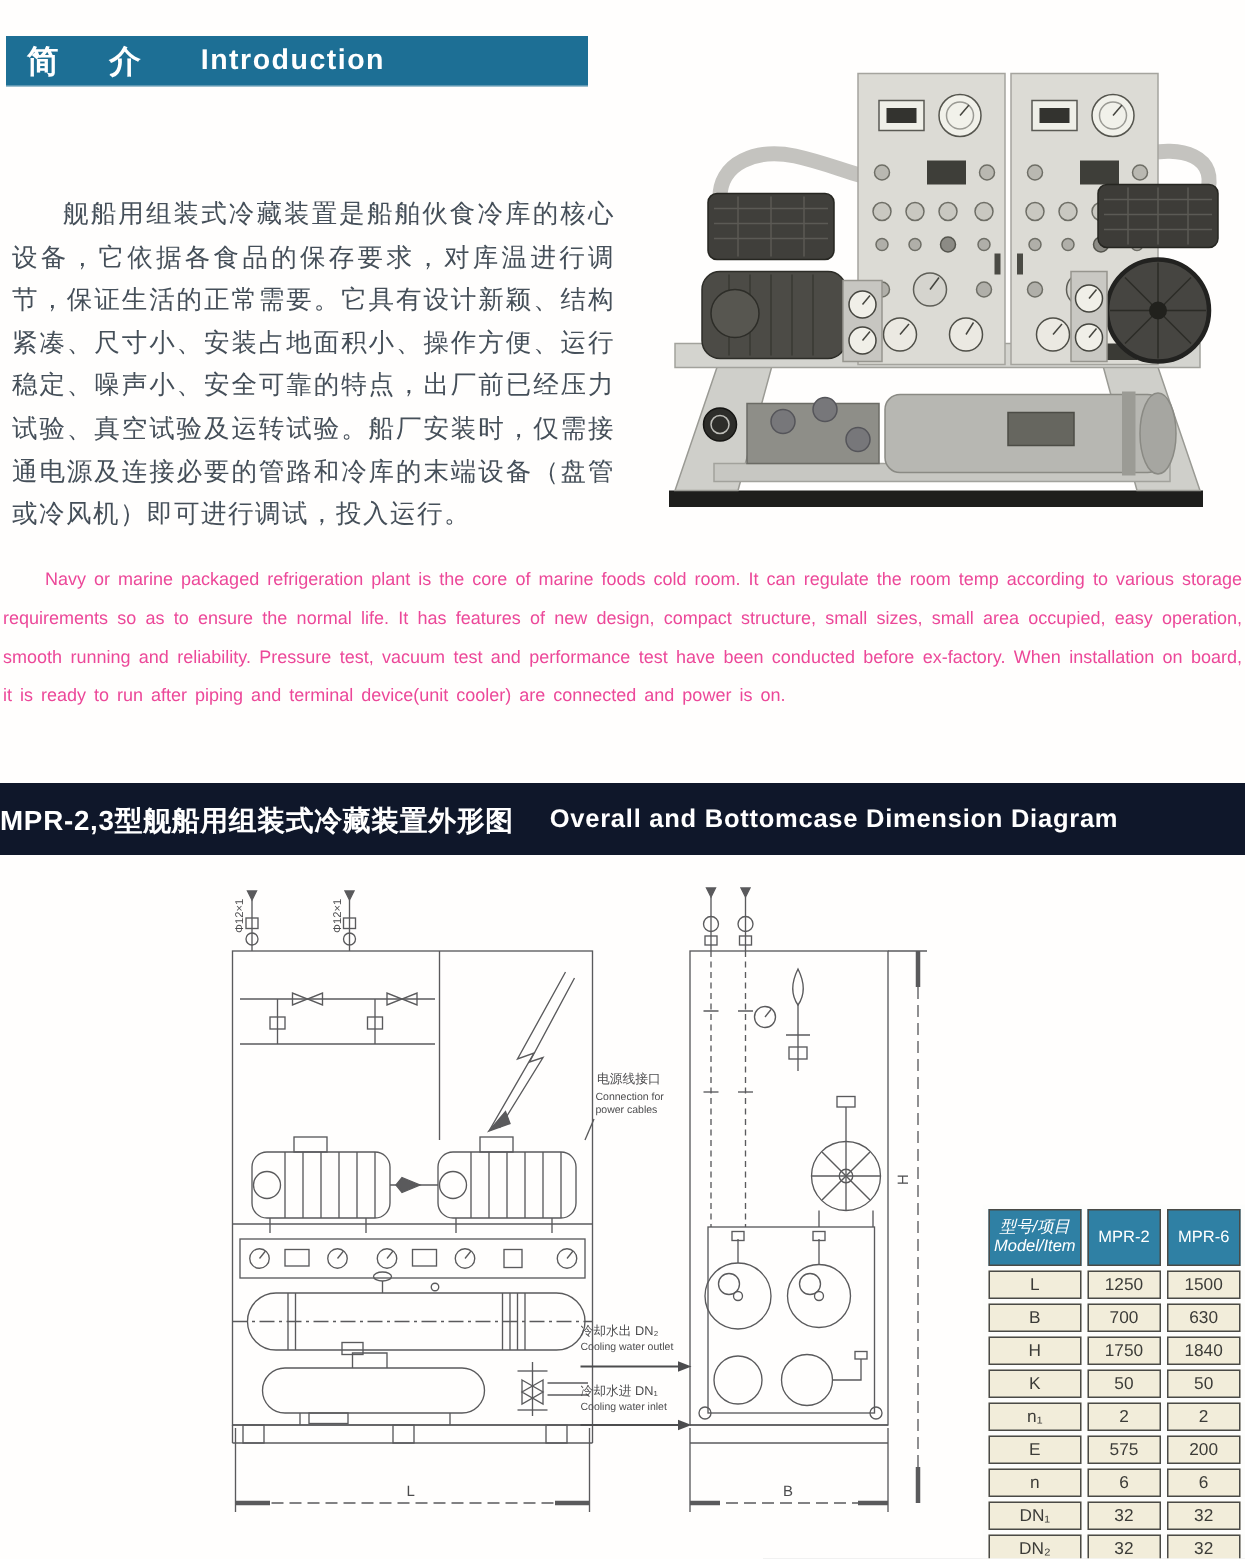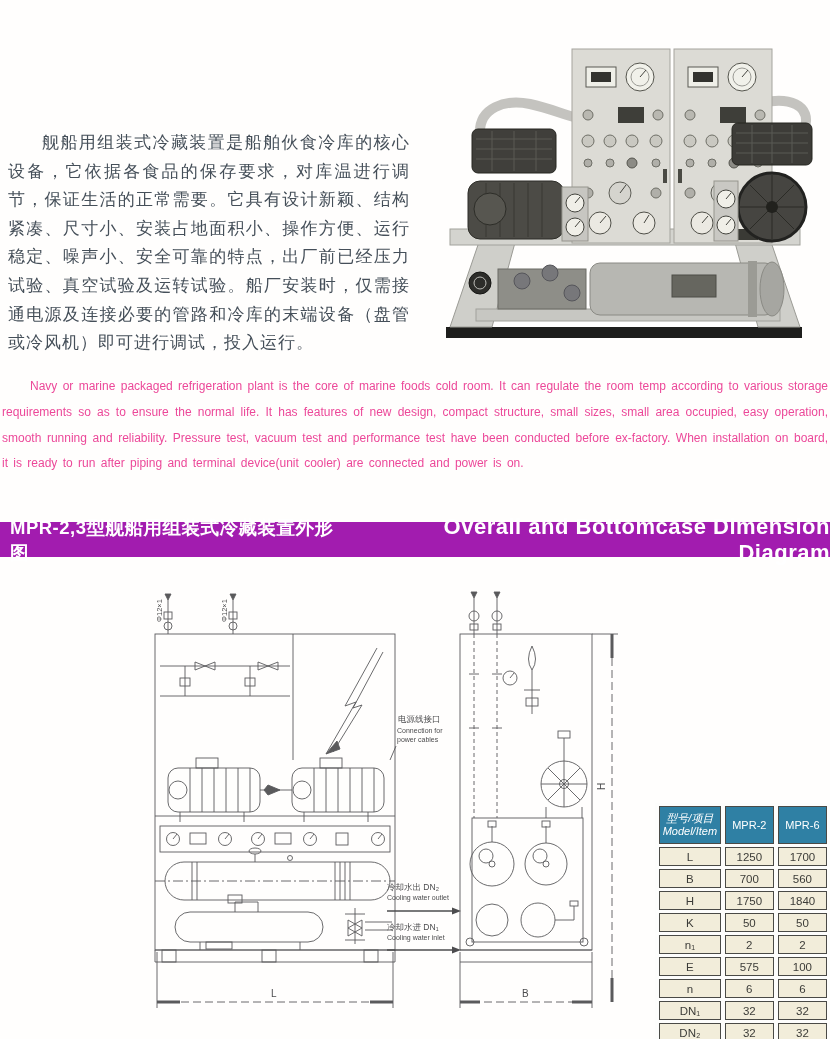--- a/index.html
+++ b/index.html
@@ -22,26 +22,26 @@
     font-size:17px;line-height:28.6px;color:#454f59;
     text-align:justify;text-indent:2em;letter-spacing:1px;margin-top:47px;
   }
   .para-en{
     position:absolute;left:2px;top:374px;width:826px;
     font-size:12px;line-height:25.8px;color:#ec4899;
     text-align:justify;text-indent:28px;word-spacing:2px;
   }
   
   .bar2{
-    position:absolute;left:0;top:522px;width:830px;height:35px;
-    background:#a21caf;color:#fff;display:flex;align-items:center;
-    padding-left:10px;box-sizing:border-box;
+    position:absolute;left:0;top:522px;width:830px;height:48px;
+    background:#0f172a;color:#fff;display:flex;align-items:center;
+    box-sizing:border-box;
   }
   .bar2 .zh{font-size:18.5px;font-weight:bold;letter-spacing:.5px;}
-  .bar2 .en{font-size:22px;font-weight:bold;margin-left:24px;letter-spacing:.5px;text-align:right;}
+  .bar2 .en{font-size:17px;font-weight:bold;margin-left:24px;letter-spacing:.5px;text-align:right;}
   
   .photo{position:absolute;left:420px;top:10px;width:410px;height:352px;}
   
   .diagram{position:absolute;left:140px;top:578px;width:525px;height:455px;}
   .diagram text{font-family:"Liberation Sans",sans-serif;fill:#4c4c4e;}
   
   .spec{
     position:absolute;left:655px;top:803px;width:176px;
     border-collapse:separate;border-spacing:4px 3px;
     background:#fdfdfc;
@@ -55,20 +55,24 @@
     background:#2f80a4;color:#fff;font-weight:normal;height:34px;
     font-size:11px;line-height:13px;
   }
   .spec .c1{width:60px;font-style:italic;} .spec .c2{width:48px;margin-left:41px;} .spec .c3{width:48px;}
 </style>
 </head>
 <body>
 
 <div class="page">
 
+  <div class="bar1">
+    <span class="zh">简  介</span>
+    <span class="en">Introduction</span>
+  </div>
 
   <div class="para-zh">舰船用组装式冷藏装置是船舶伙食冷库的核心设备，它依据各食品的保存要求，对库温进行调节，保证生活的正常需要。它具有设计新颖、结构紧凑、尺寸小、安装占地面积小、操作方便、运行稳定、噪声小、安全可靠的特点，出厂前已经压力试验、真空试验及运转试验。船厂安装时，仅需接通电源及连接必要的管路和冷库的末端设备（盘管或冷风机）即可进行调试，投入运行。</div>
 
   <svg class="photo" viewBox="0 0 410 350">
 
     <rect x="26" y="316" width="356" height="11" fill="#1e1e1c"></rect>
 
     <polygon points="30,316 72,316 96,228 60,228" fill="#cfcfca" stroke="#9a9a94"></polygon>
     <polygon points="338,316 380,316 350,228 314,228" fill="#cfcfca" stroke="#9a9a94"></polygon>
     <rect x="30" y="218" width="350" height="16" fill="#d4d4cf" stroke="#a2a29c"></rect>
@@ -438,46 +442,46 @@
           <span>Model/Item</span>
         </th>
         <th class="c2">MPR-2</th>
         <th class="c3">MPR-6</th>
       </tr>
     </thead>
     <tbody>
       <tr>
         <td>L</td>
         <td>1250</td>
-        <td>1700</td>
+        <td>1500</td>
       </tr>
       <tr>
         <td>B</td>
         <td>700</td>
-        <td>560</td>
+        <td>630</td>
       </tr>
       <tr>
         <td>H</td>
         <td>1750</td>
         <td>1840</td>
       </tr>
       <tr>
         <td>K</td>
         <td>50</td>
         <td>50</td>
       </tr>
       <tr>
         <td>n₁</td>
         <td>2</td>
         <td>2</td>
       </tr>
       <tr>
         <td>E</td>
         <td>575</td>
-        <td>100</td>
+        <td>200</td>
       </tr>
       <tr>
         <td>n</td>
         <td>6</td>
         <td>6</td>
       </tr>
       <tr>
         <td>DN₁</td>
         <td>32</td>
         <td>32</td>

